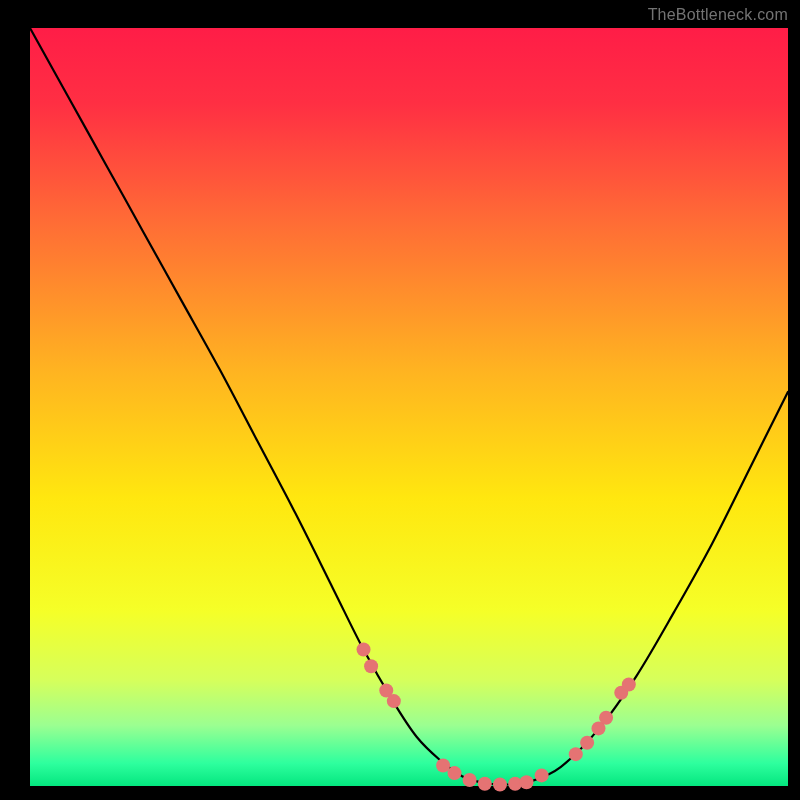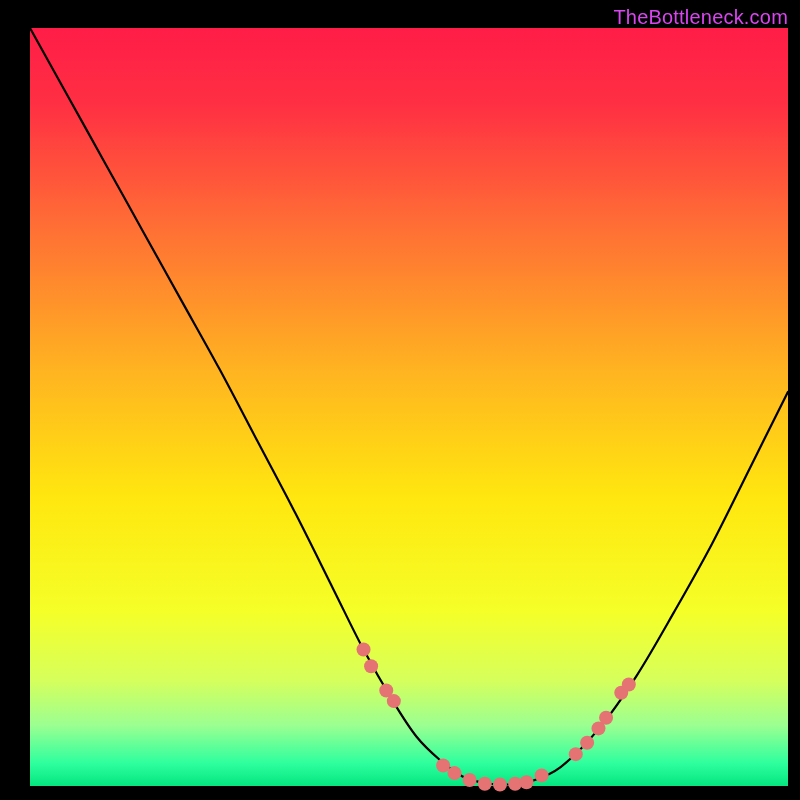--- a/index.html
+++ b/index.html
@@ -19,22 +19,22 @@
     width: 800px;
     height: 800px;
   }
   svg {
     display: block;
   }
   .watermark {
     position: absolute;
     top: 6px;
     right: 12px;
-    font-size: 20px;
-    color: #d946ef;
+    font-size: 16px;
+    color: #737373;
     font-weight: 500;
     letter-spacing: 0.2px;
   }
 </style>
 </head>
 <body>
 
 <div class="canvas-wrap">
   <svg id="chart-svg" width="800" height="800" viewBox="0 0 800 800">
       <defs>

